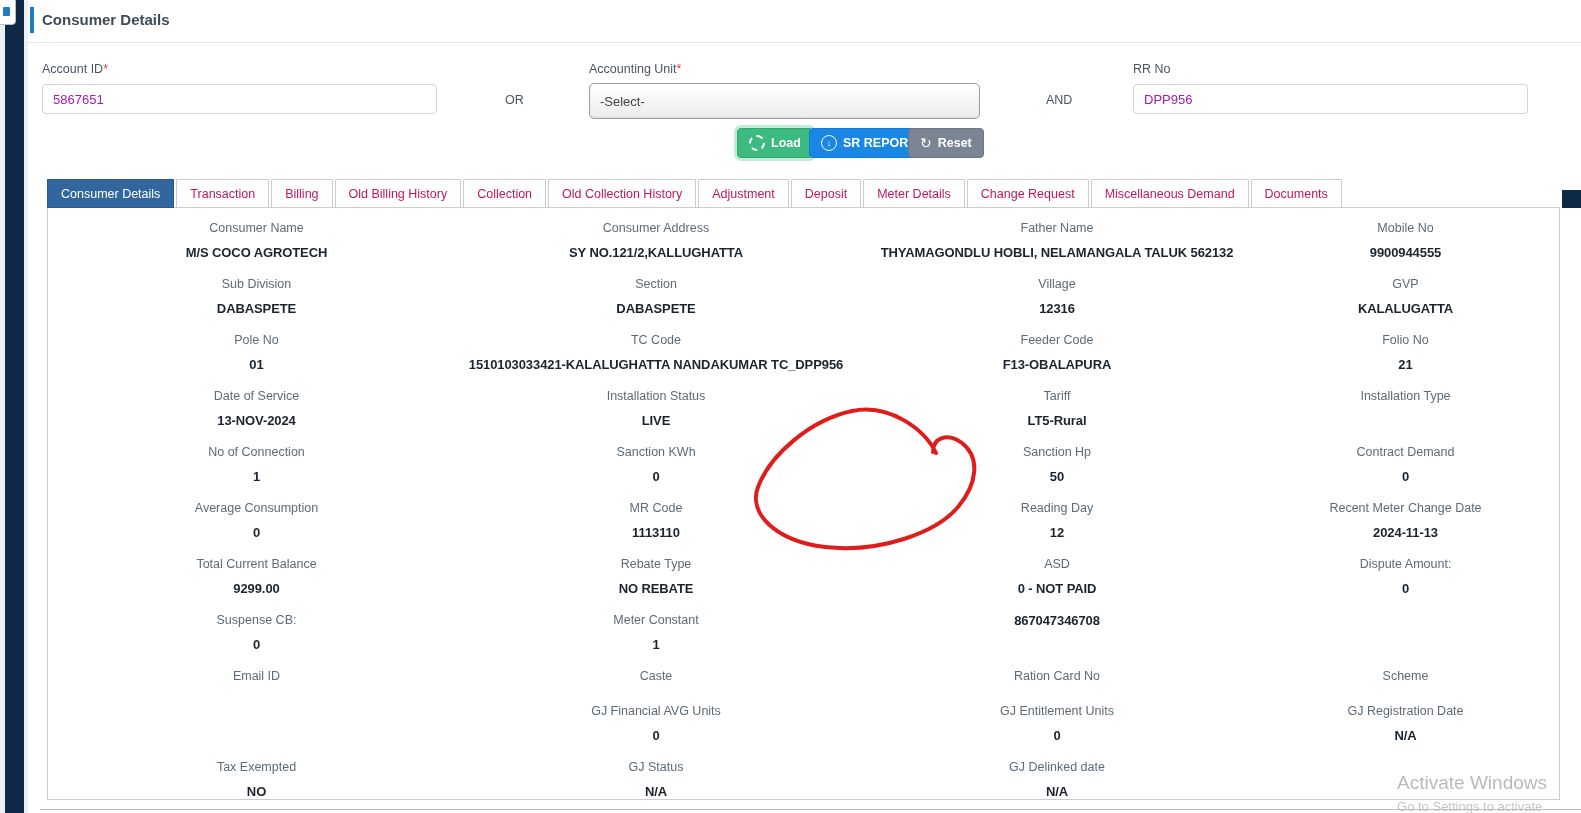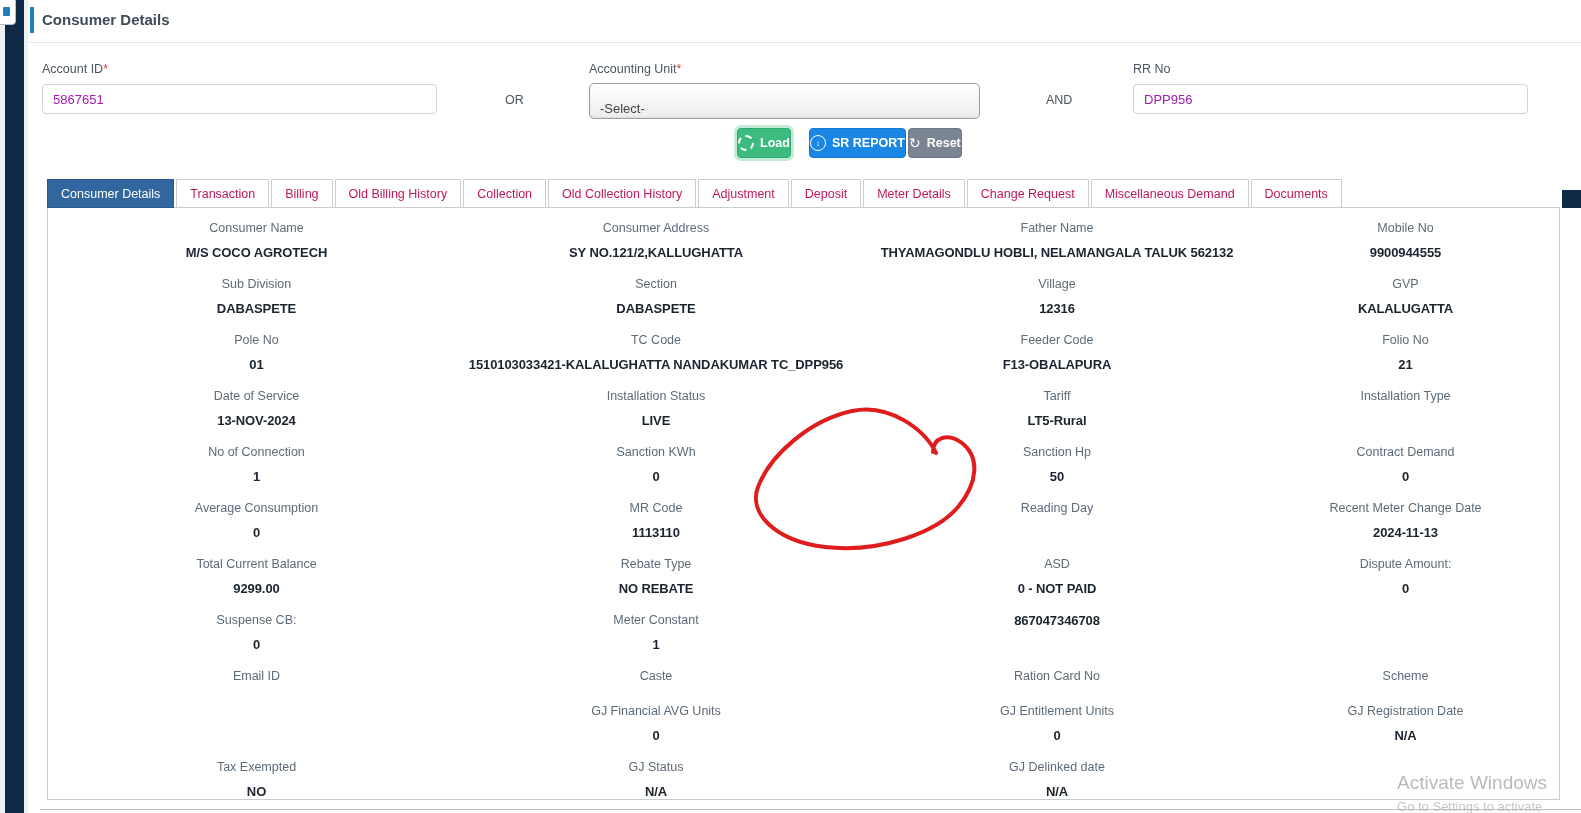--- a/index.html
+++ b/index.html
@@ -30,29 +30,29 @@
   .form-area{position:absolute;left:0;top:42px;right:0;height:137px;}
   .f-label{position:absolute;font-size:12.5px;color:#4a5560;}
   .req{color:#e53935;}
   .f-input{
     position:absolute;height:30px;box-sizing:border-box;border:1px solid #ced4da;border-radius:4px;
     font-family:"Liberation Sans",sans-serif;font-size:13px;color:#a21caf;padding:0 10px;background:#fff;outline:none;
   }
   .f-select{
     position:absolute;height:32px;box-sizing:border-box;border:1px solid #9aa0a6;border-radius:5px;
     background:linear-gradient(#ffffff,#ececec);box-shadow:inset 0 -1px 2px rgba(0,0,0,.07);
-    font-size:13px;color:#444;display:flex;align-items:flex-start;padding:17px 10px;cursor:pointer;
+    font-size:13px;color:#444;display:flex;align-items:center;padding:17px 10px;cursor:pointer;
   }
   .joiner{position:absolute;font-size:12.5px;color:#4a5560;}
 
   .btn-row{position:absolute;top:86px;left:0;}
   .btn{
     position:absolute;height:30px;border-radius:4px;border:1px solid transparent;color:#fff;
     font-family:"Liberation Sans",sans-serif;font-size:12.5px;font-weight:700;
-    display:flex;align-items:center;gap:6px;padding:0 0;cursor:pointer;white-space:nowrap;
+    display:flex;align-items:center;gap:6px;padding:0 11px;cursor:pointer;white-space:nowrap;
   }
   .btn-load{background:#3cba7f;border-color:#2ea86f;box-shadow:0 0 0 3px rgba(80,200,140,.35);}
   .btn-sr{background:#1b87e5;border-color:#157ad4;}
   .btn-reset{background:#7a8492;border-color:#6d7683;}
   .spinner-ico{width:12px;height:12px;border:2px dashed #fff;border-radius:50%;display:inline-block;}
   .dl-ico{width:14px;height:14px;border:1.5px solid #fff;border-radius:50%;display:inline-flex;align-items:center;justify-content:center;font-size:9px;line-height:1;font-weight:700;}
   .refresh-ico{font-size:14px;line-height:1;font-weight:400;}
 
   
   .tab-strip{position:absolute;left:19px;top:179px;display:flex;gap:2px;z-index:2;}
@@ -250,20 +250,21 @@
             <div class="d-cell">
               <div class="d-label">Average Consumption</div>
               <div class="d-value">0</div>
             </div>
             <div class="d-cell">
               <div class="d-label">MR Code</div>
               <div class="d-value">1113110</div>
             </div>
             <div class="d-cell">
               <div class="d-label">Reading Day</div>
+              <div class="d-value">12</div>
             </div>
             <div class="d-cell">
               <div class="d-label">Recent Meter Change Date</div>
               <div class="d-value">2024-11-13</div>
             </div>
           </div>
           <div class="d-row">
             <div class="d-cell">
               <div class="d-label">Total Current Balance</div>
               <div class="d-value">9299.00</div>

